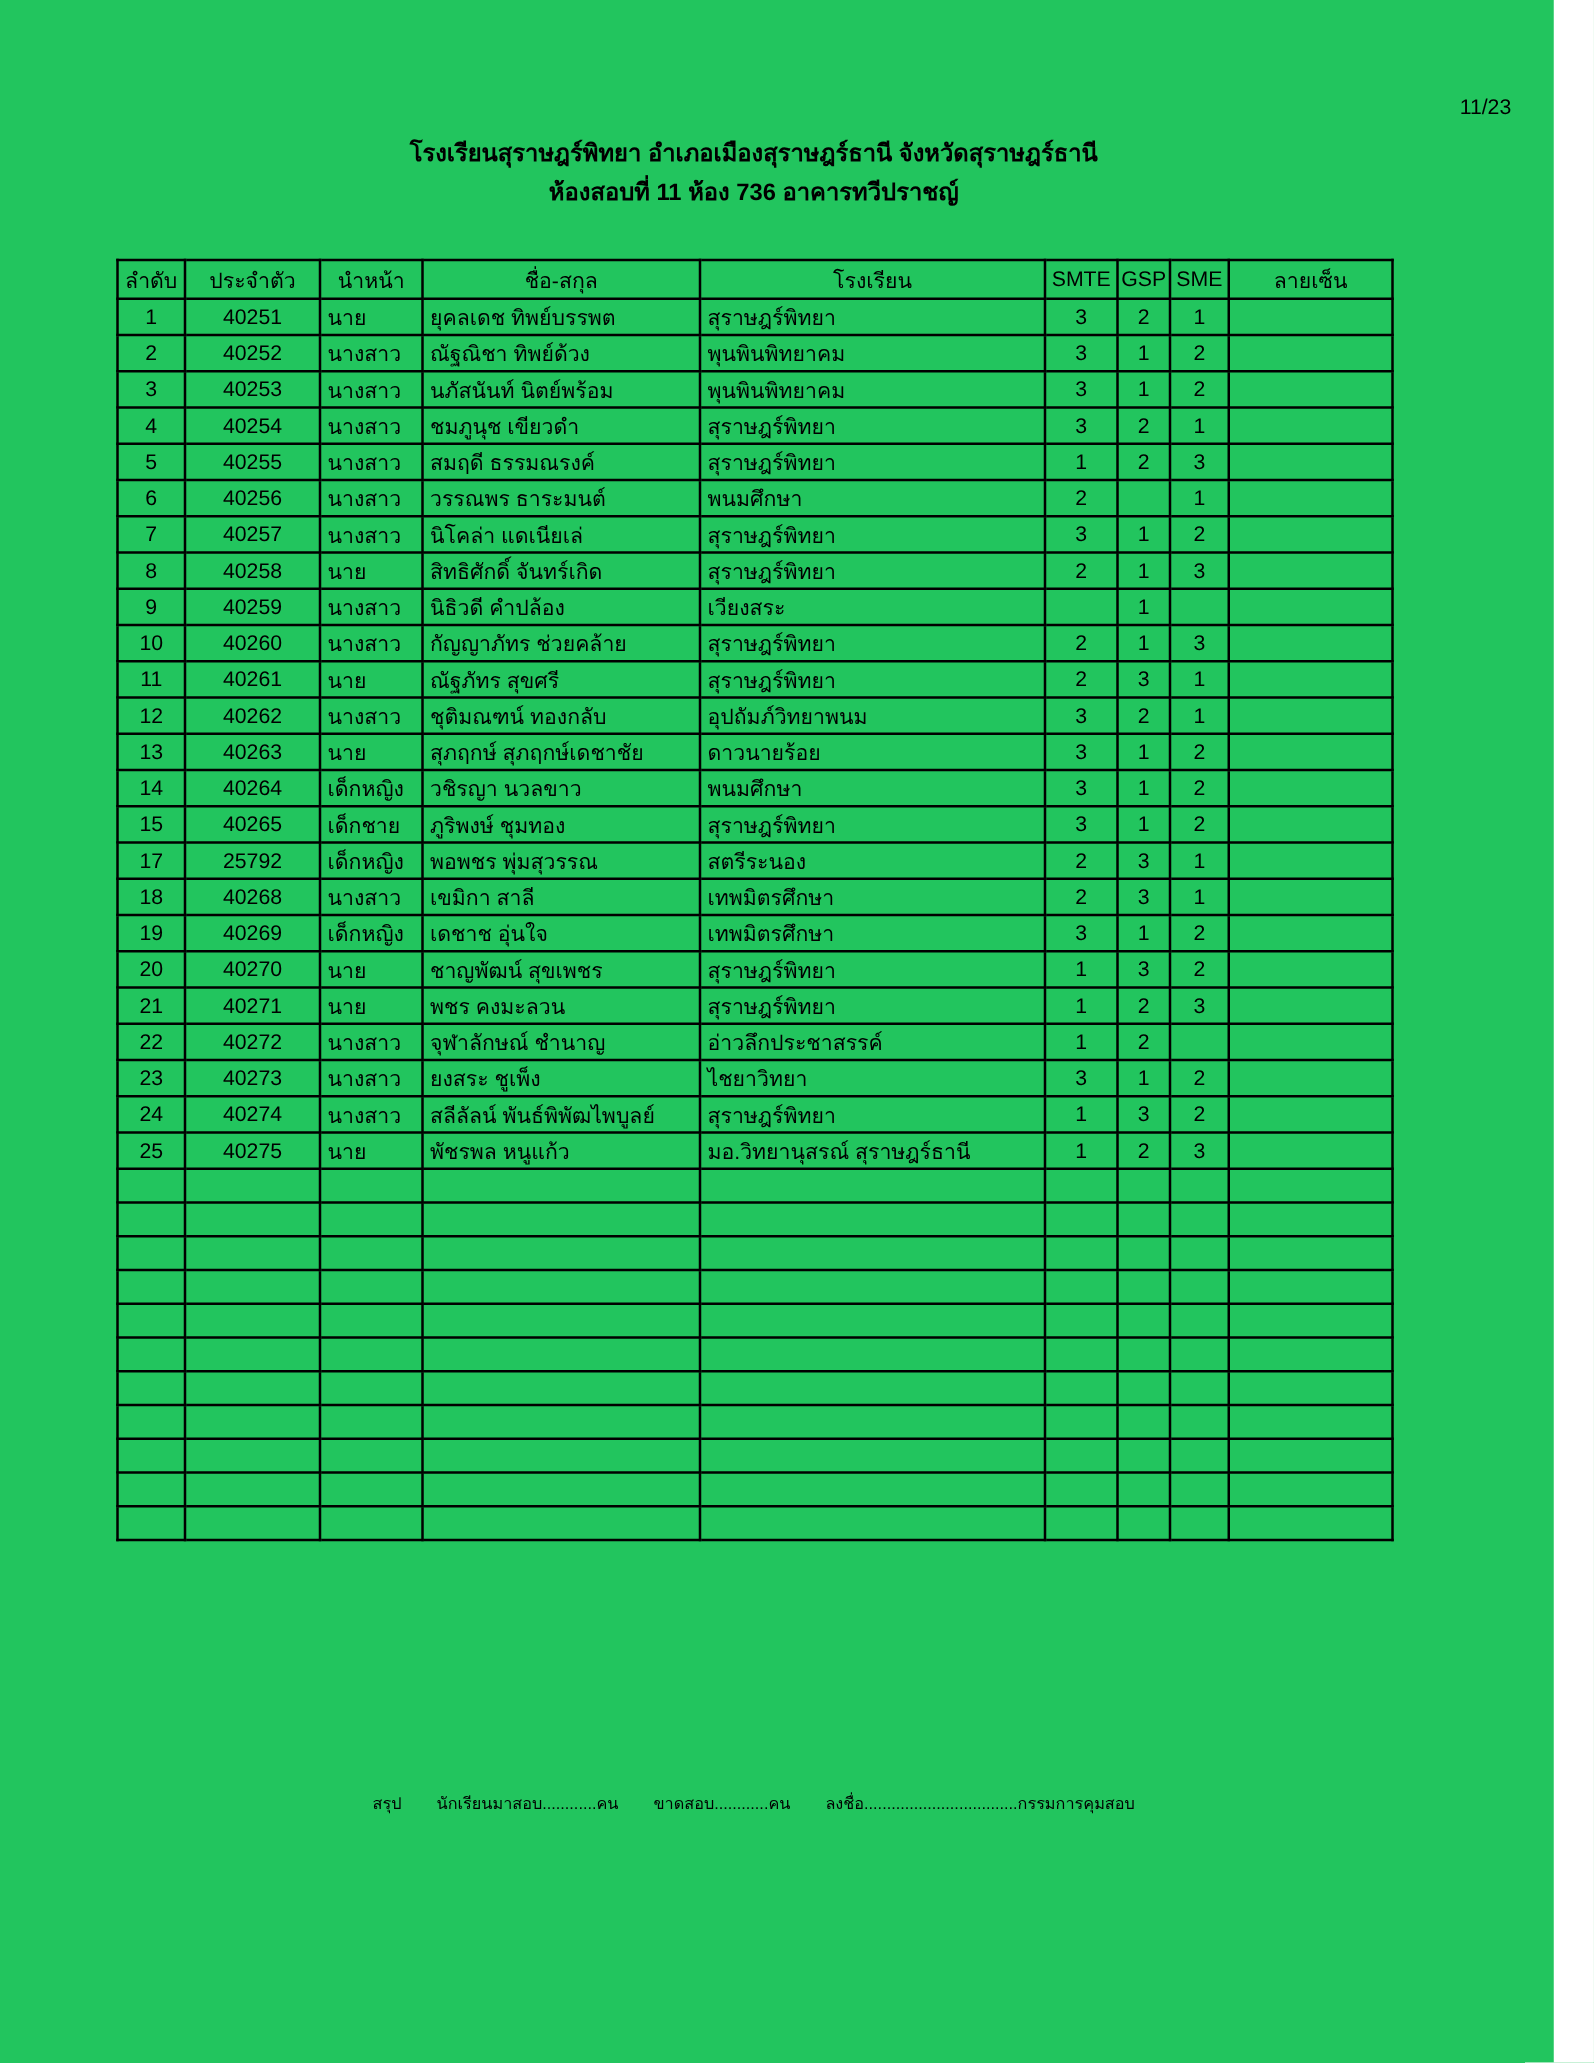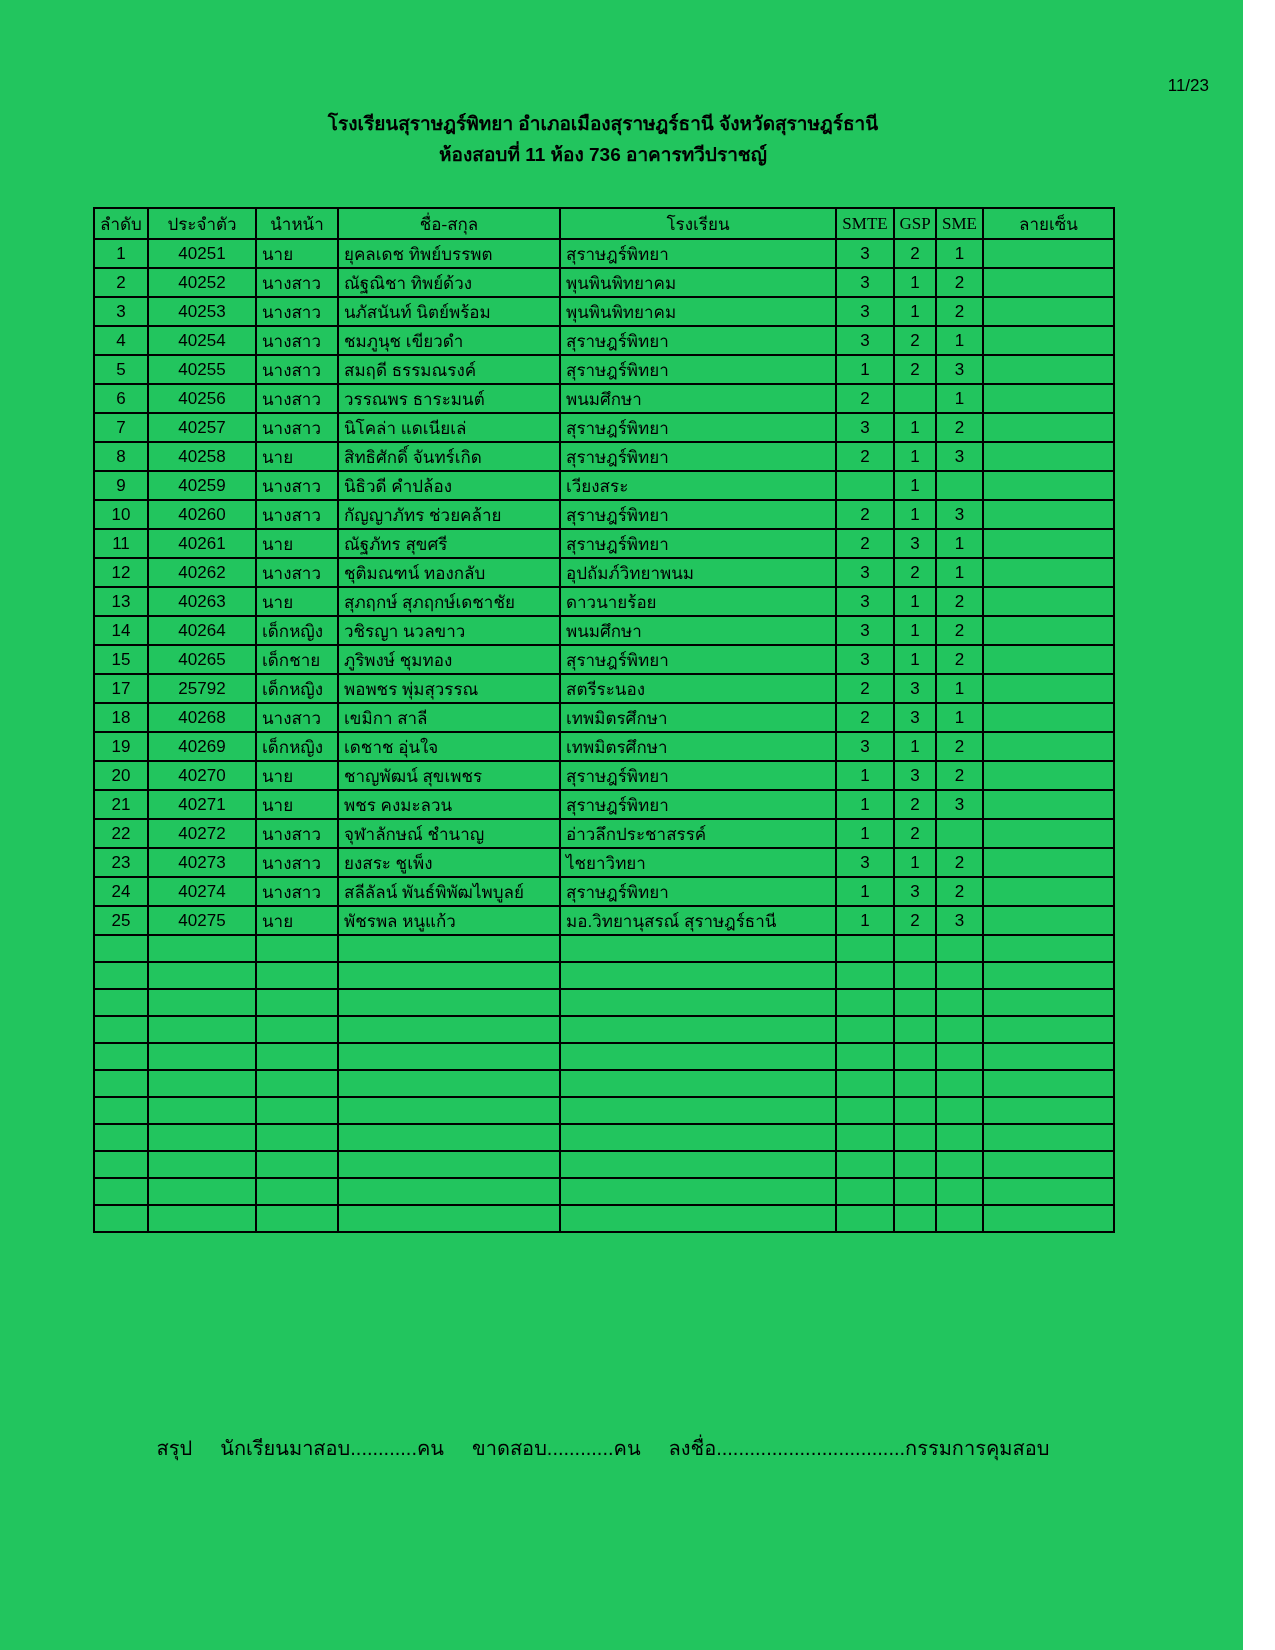--- a/index.html
+++ b/index.html
@@ -25,30 +25,30 @@
     width:1020px;
     font-size:17px;
   }
   .doc-table th,.doc-table td{
     border:2px solid #000;
     padding:0 5px;
     overflow:hidden;white-space:nowrap;
     vertical-align:middle;
   }
   .doc-table thead th{
-    height:24px;font-weight:normal;font-size:17px;text-align:center;padding:1px 2px;font-family:Liberation Serif, serif;
+    height:24px;font-weight:normal;font-size:17px;text-align:center;padding:1px 2px;
   }
   .doc-table tbody tr.data-row{height:29px;}
   .doc-table tbody tr.empty-row{height:27px;}
   .c-center{text-align:center;}
   .c-left{text-align:left;}
   .footer-line{
     position:absolute;top:1432px;left:93px;width:1020px;
     display:flex;justify-content:center;gap:28px;
-    font-size:20px;
+    font-size:13px;
   }
   .footer-line span{white-space:nowrap;}
 </style>
 </head>
 <body>
 
 <div class="page">
 
   <div class="page-number">11/23</div>
 

